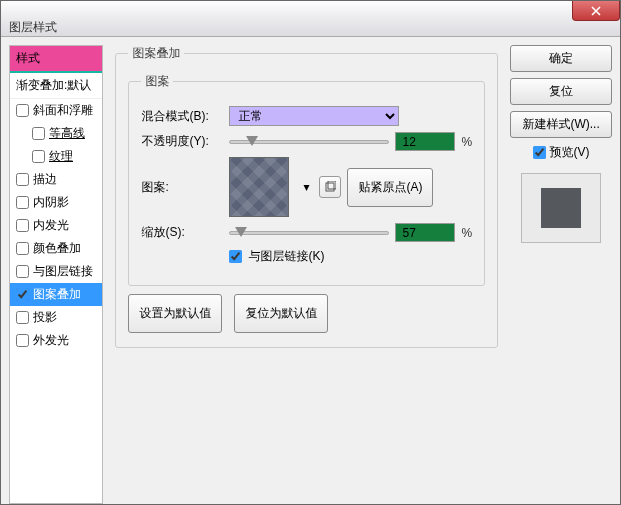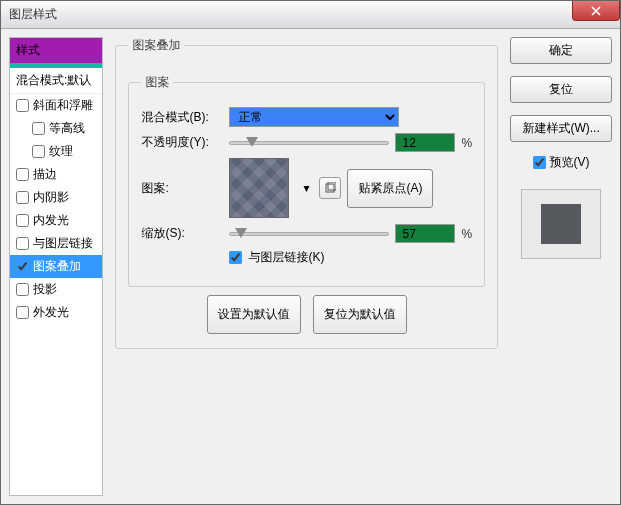--- a/index.html
+++ b/index.html
@@ -6,25 +6,25 @@
 body { background: #5a7a8a; width: 621px; height: 505px; overflow: hidden; }
 
 .window {
   background: #f0f0f0;
   border: 1px solid #666;
   width: 621px;
   height: 505px;
   position: relative;
 }
 .titlebar {
-  height: 28px;
+  height: 36px;
   background: linear-gradient(to bottom, #fdfdfe, #ebebee, #dcdce0);
   border-bottom: 1px solid #aaa;
   display: flex;
-  align-items: center;
+  align-items: flex-end;
   padding-left: 8px;
   position: relative;
 }
 .titlebar-text { color: #333; }
 .close-btn {
   position: absolute;
   right: 0; top: 0;
   width: 48px; height: 20px;
   background: linear-gradient(to bottom, #e27676, #c43a3a);
   border: 1px solid #8b2828;
@@ -42,36 +42,36 @@
   gap: 12px;
   height: calc(100% - 28px);
 }
 
 .sidebar {
   width: 100px;
   border: 1px solid #bbb;
   background: #fff;
 }
 .sidebar-header {
-  background: #a21caf;
-  border-bottom: 5px solid #14b8a6;
+  background: #ec4899;
+  border-bottom: 2px solid #14b8a6;
   padding: 4px 6px;
 }
 .sidebar-sub {
   padding: 4px 6px;
   border-bottom: 1px solid #eee;
 }
 .sidebar-item {
   padding: 3px 6px;
   display: flex;
   align-items: center;
   gap: 4px;
   cursor: pointer;
 }
-.sidebar-item.indent { padding-left: 22px; }
+.sidebar-item.indent { padding-left: 22px; text-decoration: underline; }
 .sidebar-item.selected {
   background: #3399ff;
   color: #fff;
 }
 .sidebar-item input[type="checkbox"] {
   width: 13px; height: 13px;
   accent-color: #3399ff;
 }
 
 .main {
@@ -82,35 +82,35 @@
   border: 1px solid #ccc;
   border-radius: 3px;
   padding: 10px 12px 14px 12px;
   margin-bottom: 8px;
 }
 fieldset > legend {
   padding: 0 4px;
   color: #444;
 }
 .inner-fieldset {
-  margin-top: 10px;
+  margin-top: 1px;
 }
 .row {
   display: flex;
   align-items: center;
   margin: 6px 0;
   gap: 6px;
 }
 .row-label {
   width: 82px;
 }
 select {
   height: 20px;
   border: 1px solid #999;
-  background: #3b82f6;
+  background: #c4b5fd;
   padding: 1px 4px;
   width: 170px;
 }
 .slider {
   width: 160px;
   height: 4px;
   background: #d0d0d0;
   border: 1px solid #aaa;
   border-radius: 2px;
   position: relative;
@@ -156,30 +156,29 @@
 .small-icon-btn {
   width: 22px; height: 22px;
   border: 1px solid #999;
   background: linear-gradient(to bottom, #fdfdfd, #e8e8e8);
   border-radius: 3px;
   display: inline-flex; align-items: center; justify-content: center;
   cursor: pointer;
 }
 .bottom-buttons {
   display: flex;
-  justify-content: center;
   gap: 12px;
   margin-top: 6px;
 }
 
 .rightcol {
   width: 108px;
   display: flex;
   flex-direction: column;
-  gap: 12px;
+  gap: 6px;
 }
 .right-btn {
   border: 1px solid #888;
   background: linear-gradient(to bottom, #fdfdfd, #e4e4e4);
   border-radius: 3px;
   padding: 4px 0;
   cursor: pointer;
   text-align: center;
 }
 .preview-check {
@@ -211,21 +210,21 @@
       <svg viewBox="0 0 10 10">
           <path d="M1 1 L9 9 M9 1 L1 9" stroke="#fff" stroke-width="1.6"></path>
         </svg>
     </div>
   </div>
 
   <div class="content">
 
     <div class="sidebar">
       <div class="sidebar-header">样式</div>
-      <div class="sidebar-sub">混合模式:默认</div>
+      <div class="sidebar-sub">渐变叠加:默认</div>
 
       <div class="sidebar-item">
         <input type="checkbox" style="">
         <span>斜面和浮雕</span>
       </div>
       <div class="sidebar-item indent">
         <input type="checkbox" style="">
         <span>等高线</span>
       </div>
       <div class="sidebar-item indent">
@@ -236,20 +235,24 @@
         <input type="checkbox" style="">
         <span>描边</span>
       </div>
       <div class="sidebar-item">
         <input type="checkbox" style="">
         <span>内阴影</span>
       </div>
       <div class="sidebar-item">
         <input type="checkbox" style="">
         <span>内发光</span>
+      </div>
+      <div class="sidebar-item">
+        <input type="checkbox" style="">
+        <span>颜色叠加</span>
       </div>
       <div class="sidebar-item">
         <input type="checkbox" style="">
         <span>与图层链接</span>
       </div>
       <div class="sidebar-item selected">
         <input type="checkbox" checked="" style="">
         <span>图案叠加</span>
       </div>
       <div class="sidebar-item">

